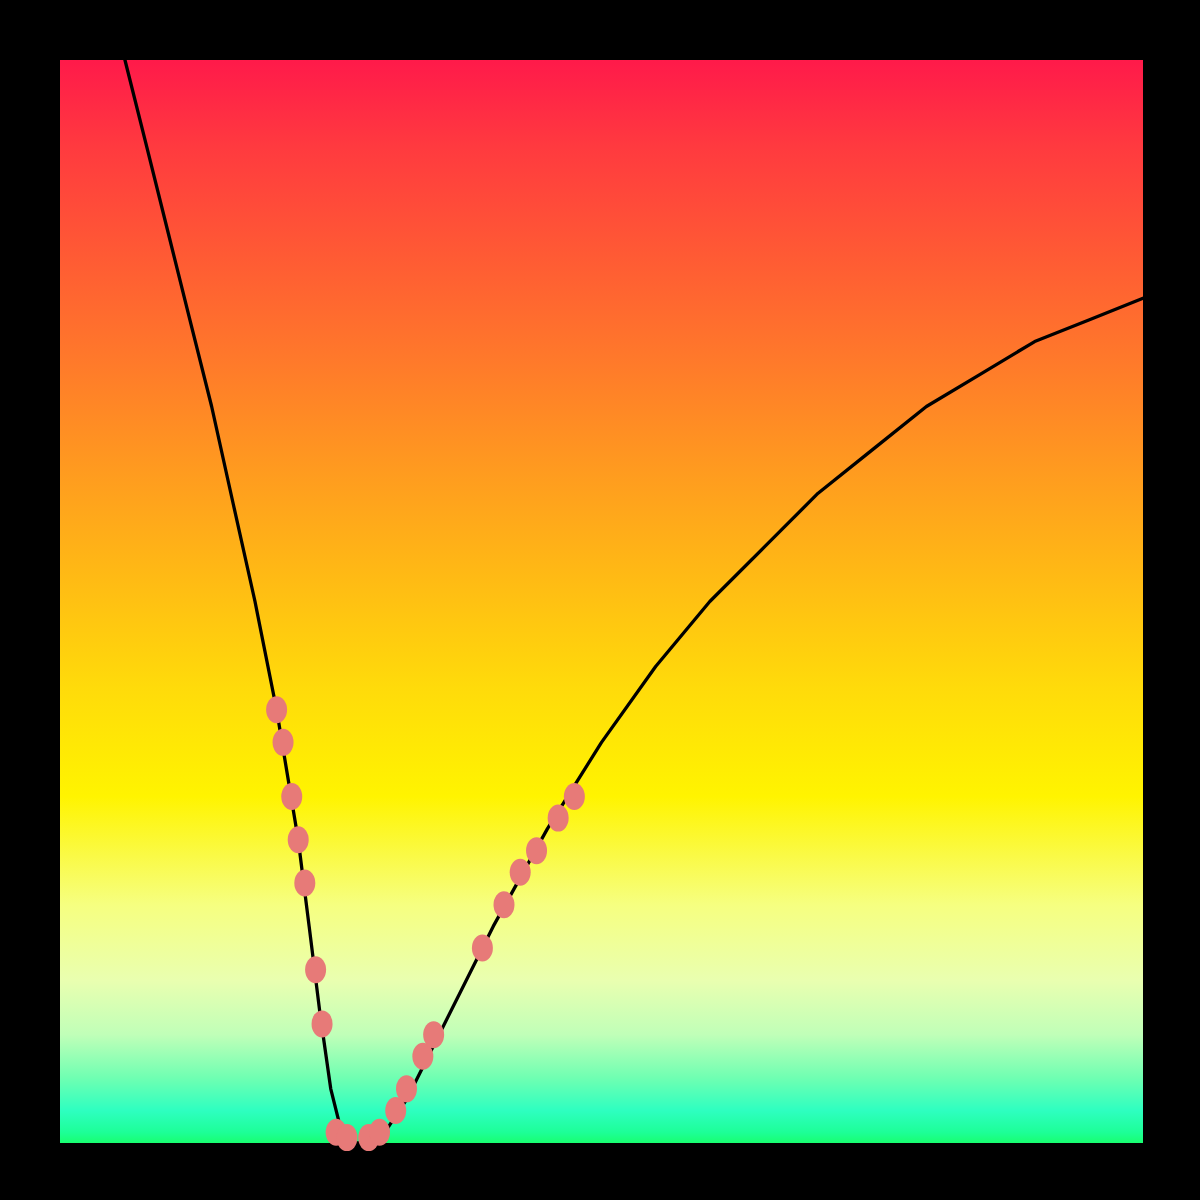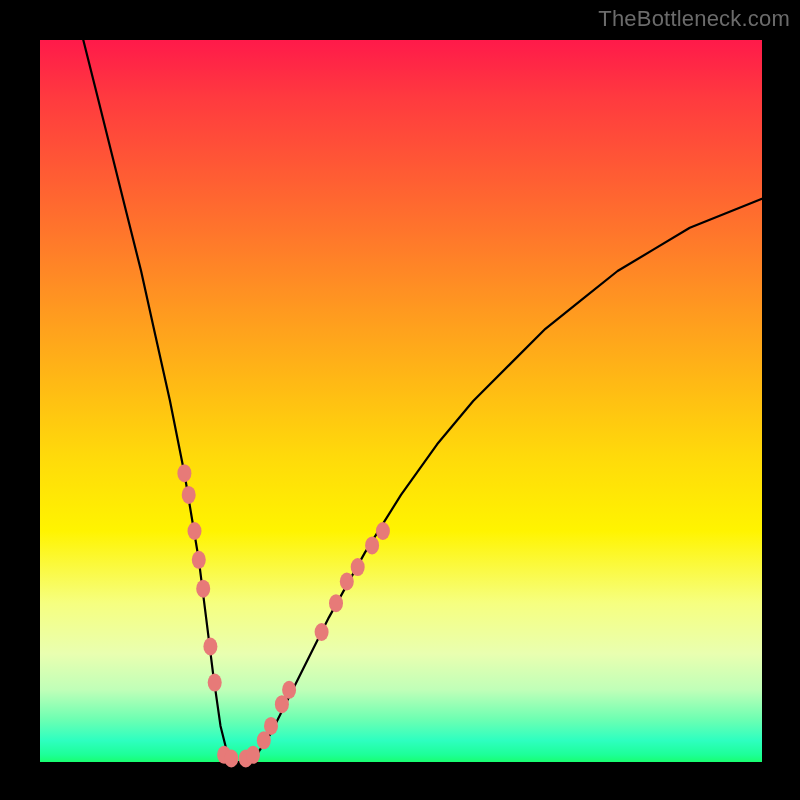--- a/index.html
+++ b/index.html
@@ -101,14 +101,13 @@
           <ellipse cx="332.1" cy="505.4" rx="7" ry="9" class="dot"></ellipse>
           <ellipse cx="342.9" cy="491.0" rx="7" ry="9" class="dot"></ellipse>
           <ellipse cx="184.1" cy="714.8" rx="7" ry="9" class="dot"></ellipse>
           <ellipse cx="191.3" cy="718.4" rx="7" ry="9" class="dot"></ellipse>
           <ellipse cx="205.8" cy="718.4" rx="7" ry="9" class="dot"></ellipse>
           <ellipse cx="213.0" cy="714.8" rx="7" ry="9" class="dot"></ellipse>
         </g>
     </svg>
   </div>
 
-  <div class="watermark">TheBottleneck.com</div>
 </div>
 
 </body></html>

